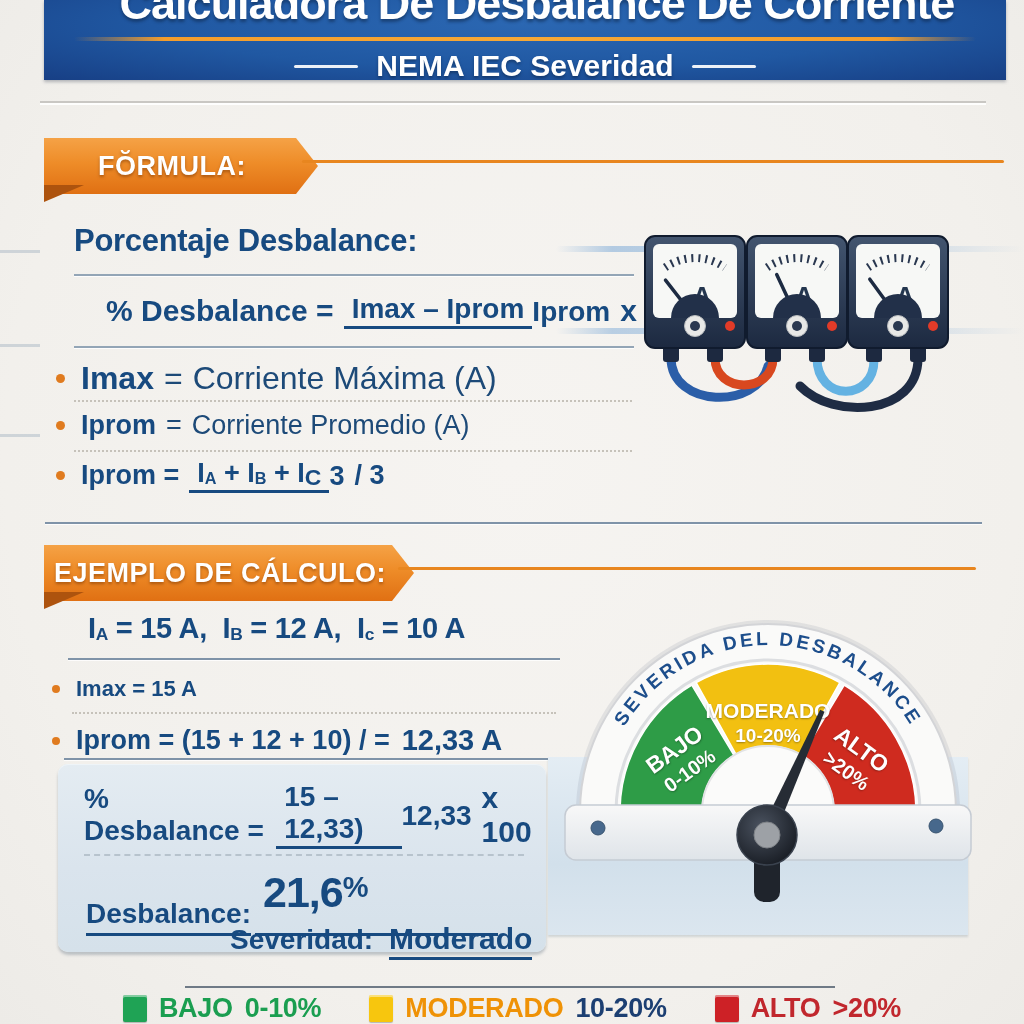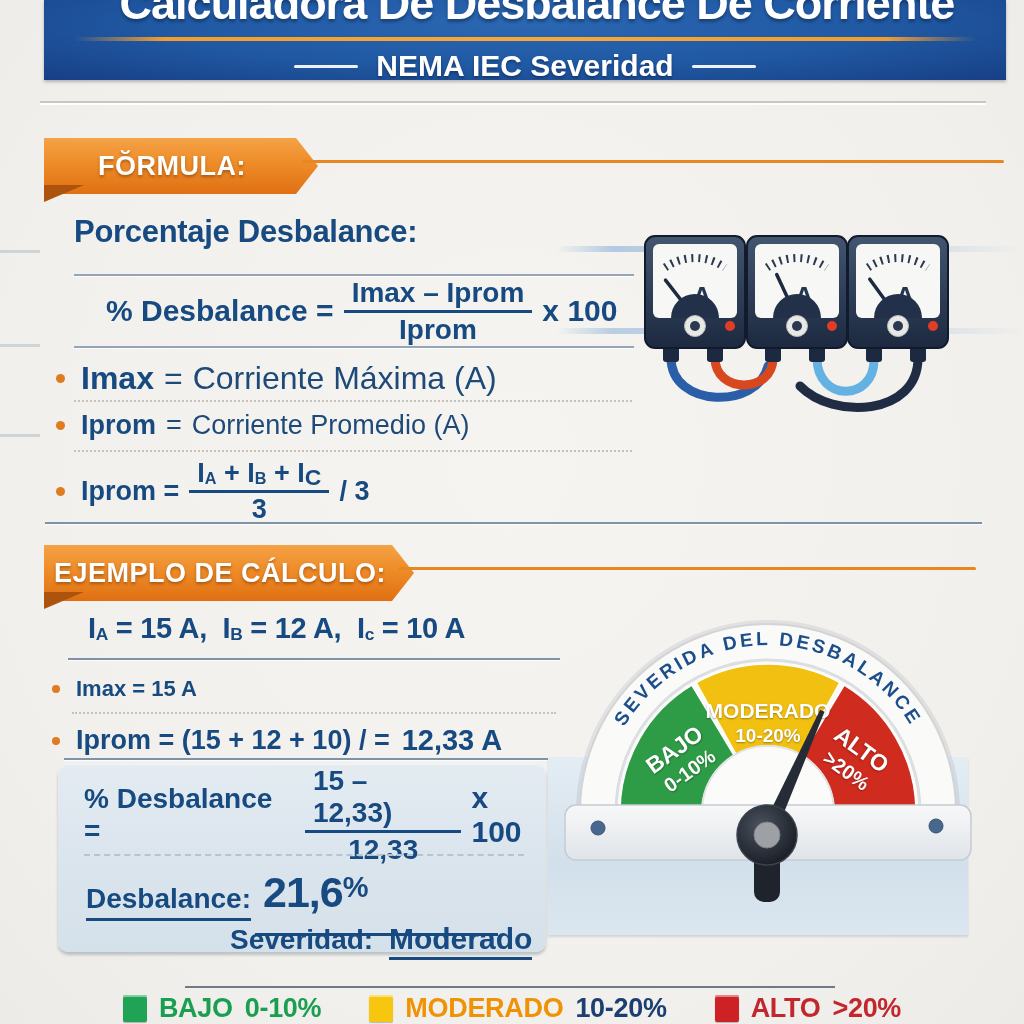--- a/index.html
+++ b/index.html
@@ -34,21 +34,21 @@
   .ribbon-line{position:absolute;height:3px;background:#e8861f;border-radius:2px;}
 
   
   .rule-solid{position:absolute;height:2px;background:#93a5b6;box-shadow:0 1px 0 rgba(255,255,255,.8);}
   .rule-dotted{position:absolute;height:0;border-top:2px dotted #c6c2ba;}
   .rule-dark{position:absolute;height:2px;background:#7f93a8;box-shadow:0 1px 0 rgba(255,255,255,.8);}
 
   
   .h-blue{position:absolute;font-weight:bold;color:#174a80;letter-spacing:-.3px;}
   .formula-row{position:absolute;display:flex;align-items:center;color:#174a80;font-weight:bold;}
-  .frac{display:inline-flex;flex-direction:column;align-items:center;margin:0 10px;}
+  .frac{display:inline-flex;flex-direction:row;align-items:center;margin:0 10px;}
   .frac .num{border-bottom:3px solid #174a80;padding:0 8px 1px;}
   .frac .den{padding-top:1px;}
   .bullet-row{position:absolute;display:flex;align-items:center;}
   .bullet-dot{width:9px;height:9px;border-radius:50%;background:#e07b1f;margin-right:16px;flex:0 0 auto;}
   .term{font-weight:bold;color:#174a80;}
   .desc{font-weight:normal;color:#1d4a78;}
   sub.isub{font-size:.6em;font-weight:bold;vertical-align:-.12em;line-height:0;}
 
   
   .result-box{position:absolute;left:58px;top:764px;width:488px;height:188px;border-radius:10px;
@@ -94,21 +94,21 @@
   <div class="stub" style="top:250px;"></div>
   <div class="stub" style="top:344px;"></div>
   <div class="stub" style="top:434px;"></div>
 
   <div class="ribbon" style="left:44px;top:138px;width:256px;">
     <span>FŎRMULA:</span>
   </div>
   <div class="ribbon-fold" style="left:44px;top:185px;"></div>
   <div class="ribbon-line" style="left:302px;right:20px;top:160px;"></div>
 
-  <div class="h-blue" style="left:74px;top:214px;font-size:31px;">Porcentaje Desbalance:</div>
+  <div class="h-blue" style="left:74px;top:223px;font-size:31px;">Porcentaje Desbalance:</div>
   <div class="rule-solid" style="left:74px;top:274px;width:560px;"></div>
 
   <div class="formula-row" style="left:106px;top:280px;height:62px;font-size:30px;">
     <span>% Desbalance =</span>
     <span class="frac">
       <span class="num" style="font-size:28px;">Imax – Iprom</span>
       <span class="den" style="font-size:28px;">Iprom</span>
     </span>
     <span>x 100</span>
   </div>
@@ -240,21 +240,21 @@
     <div class="formula-row" style="left:26px;top:20px;height:62px;font-size:28px;position:absolute;">
       <span>% Desbalance =</span>
       <span class="frac">
         <span class="num">15 – 12,33)</span>
         <span class="den">12,33</span>
       </span>
       <span style="font-size:30px;">x 100</span>
     </div>
     <div class="rule-dashed" style="left:26px;top:90px;width:440px;"></div>
 
-    <div style="position:absolute;left:28px;top:104px;display:flex;align-items:center;">
+    <div style="position:absolute;left:28px;top:104px;display:flex;align-items:flex-end;">
       <span class="u-line" style="font-size:28px;font-weight:bold;padding-bottom:3px;">Desbalance:</span>
       <span class="u-line" style="margin-left:4px;padding:0 130px 16px 8px;">
         <span style="font-size:43px;font-weight:bold;letter-spacing:-1px;">21,6</span><span style="font-size:29px;font-weight:bold;vertical-align:10px;">%</span>
       </span>
     </div>
 
     <div style="position:absolute;left:172px;top:158px;font-size:28px;font-weight:bold;white-space:nowrap;">
       <span>Severidad:</span>
       <span class="u-line" style="font-size:30px;padding-bottom:2px;margin-left:8px;">Moderado</span>
     </div>

